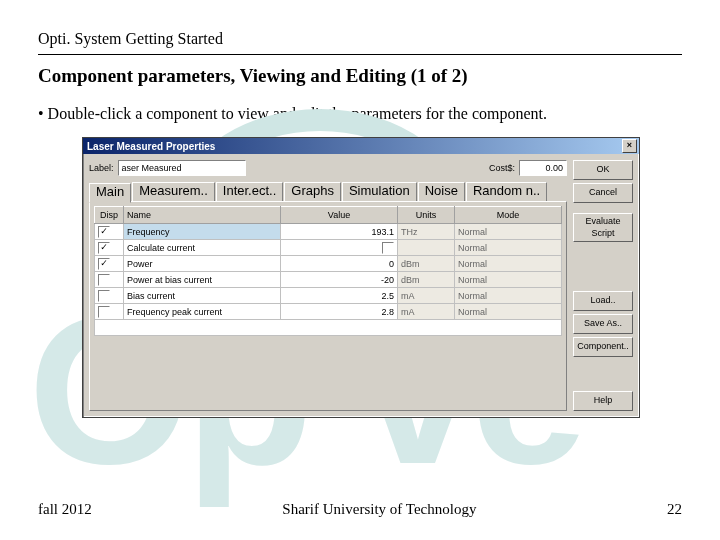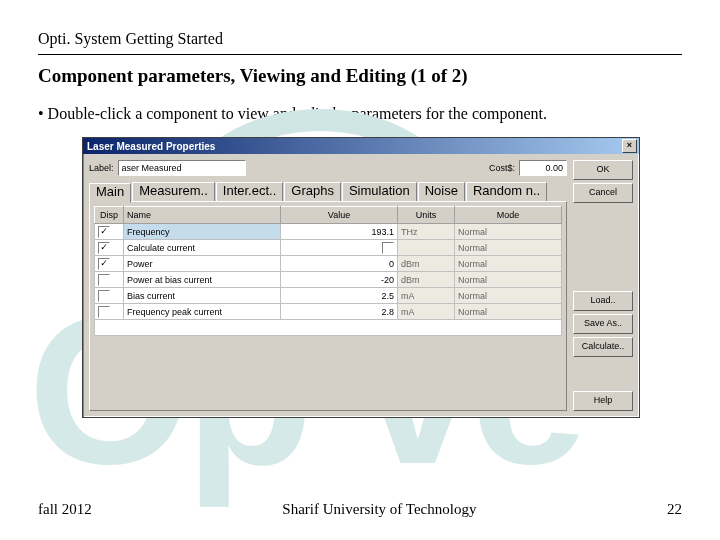--- a/index.html
+++ b/index.html
@@ -327,24 +327,25 @@
                 </tr>
           </tbody>
             </table>
         </div>
       </div>
 
       <div class="right-btns">
         <div class="win-btn">OK</div>
         <div class="win-btn">Cancel</div>
         <div style="height:4px"></div>
+        <div class="win-btn" style="height:26px;line-height:12px;padding-top:1px">Evaluate Script</div>
         <div class="right-spacer"></div>
         <div class="win-btn">Load..</div>
         <div class="win-btn">Save As..</div>
-        <div class="win-btn">Calculate..</div>
+        <div class="win-btn">Component..</div>
         <div style="height:28px"></div>
         <div class="win-btn">Help</div>
       </div>
     </div>
   </div>
 
   <div class="footer">
     <span>fall 2012</span>
     <span>Sharif University of Technology</span>
     <span>22</span>

